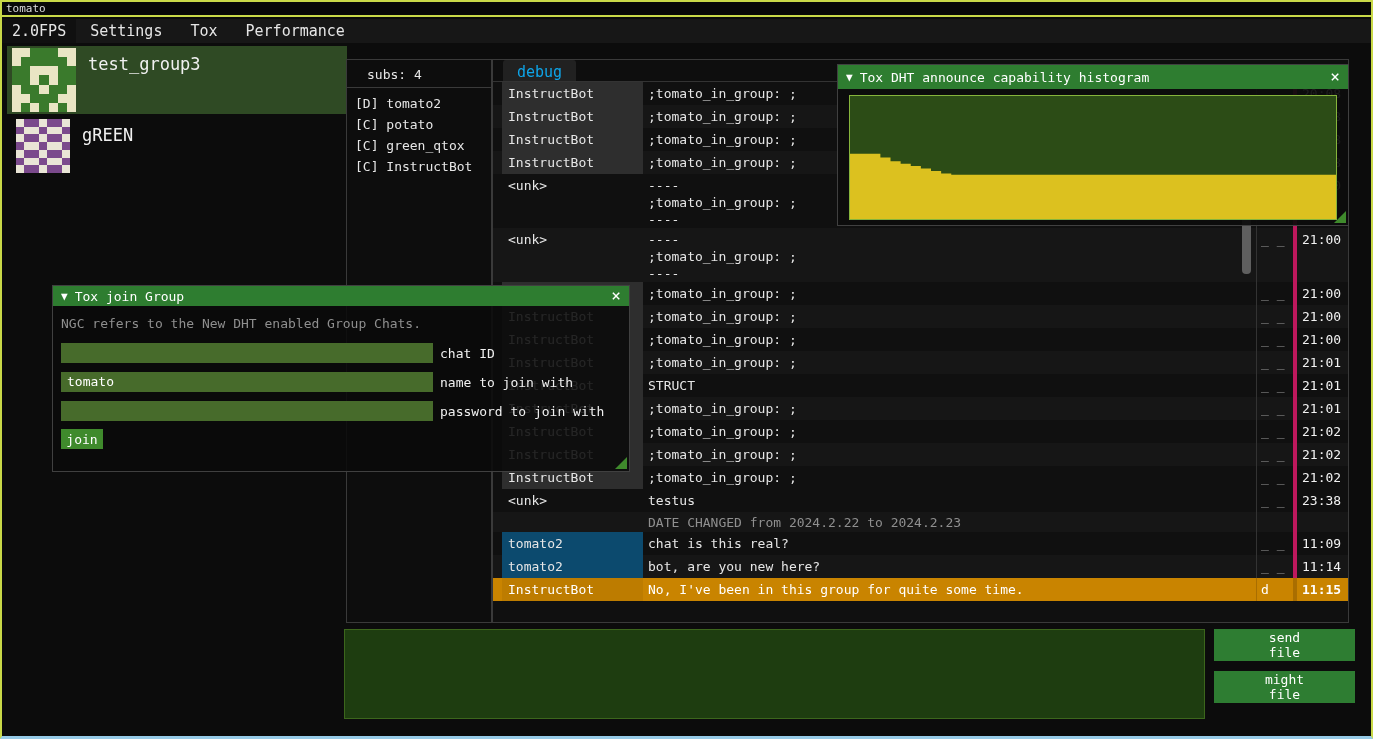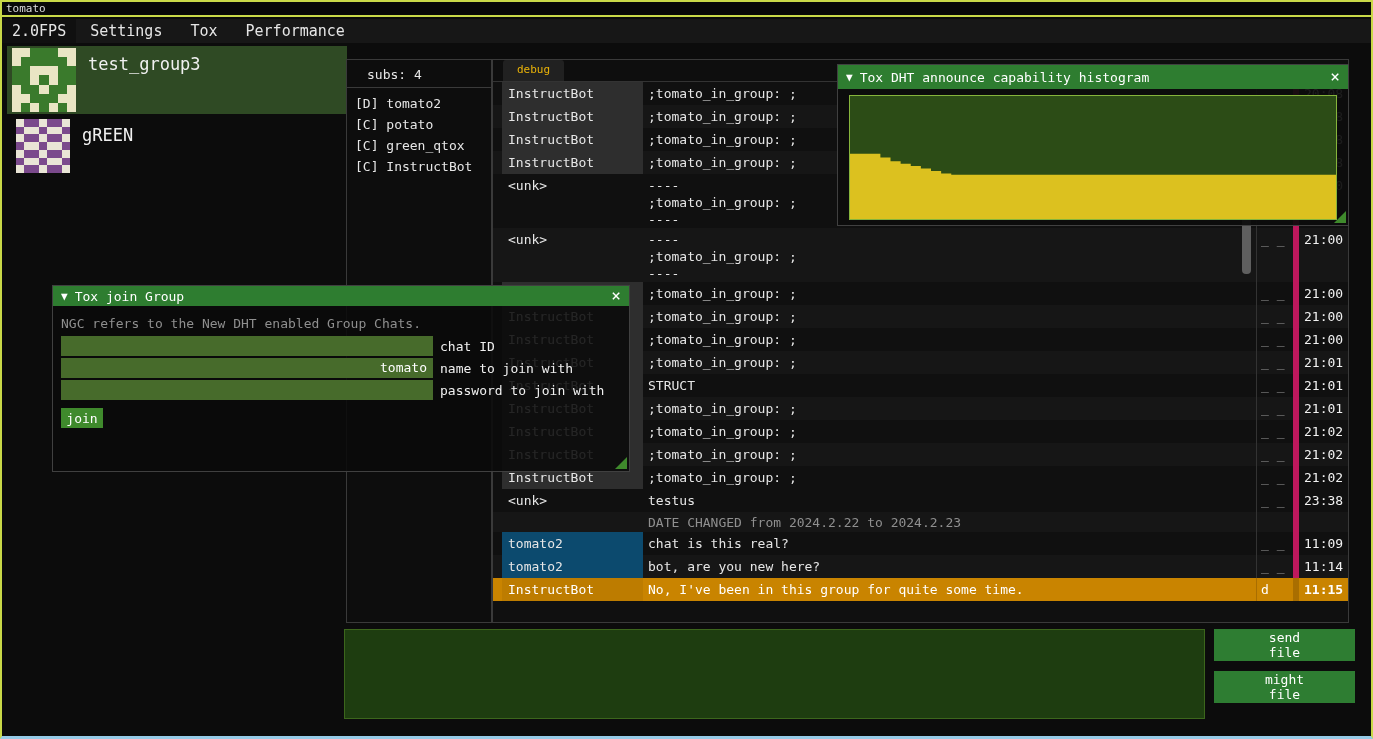--- a/index.html
+++ b/index.html
@@ -26,32 +26,32 @@
   .members-panel{position:absolute;left:344px;top:57px;width:146px;height:564px;
     background:#0d0d0d;border:1px solid #3a3a3a;}
   .members-header{padding:7px 20px 5px;font-size:13px;}
   .members-sep{height:1px;background:#3a3a3a;margin-bottom:5px;}
   .member-item{padding:1px 8px;font-size:13px;line-height:19px;white-space:pre;}
 
   
   .chat-panel{position:absolute;left:490px;top:57px;width:857px;height:564px;
     background:#101010;border:1px solid #3a3a3a;overflow:hidden;}
   .tabbar{height:22px;background:#0e0e0e;border-bottom:1px solid #333;display:flex;}
-  .tab{margin-left:10px;padding:3px 14px 0;background:#212121;font-size:11px;
-    border-radius:3px 3px 0 0;color:#eab308;}
+  .tab{margin-left:10px;padding:3px 14px 0;background:#212121;font-size:15px;
+    border-radius:3px 3px 0 0;color:#0ea5e9;}
   .chat-rows{position:absolute;left:0;top:22px;right:0;bottom:0;overflow:hidden;}
   .chat-row{display:flex;min-height:23px;font-size:13px;background:#101010;}
   .chat-row.alt{background:#161616;}
   .cell-spacer{flex:0 0 9px;}
   .cell-name{flex:0 0 141px;padding:3px 6px 0;line-height:17px;white-space:pre;overflow:hidden;}
   .st-gray{background:#2e2e2e;}
   .st-green{background:#0c4a6e;}
   .cell-msg{flex:1 1 auto;padding:3px 0 0 5px;line-height:17px;white-space:pre;overflow:hidden;}
   .cell-marker{flex:0 0 37px;border-left:1px solid #333;padding:3px 0 0 4px;color:#9a9a9a;line-height:17px;}
-  .cell-time{flex:0 0 55px;border-left:6px solid #be185d;padding:3px 0 0 5px;color:#f2f2f2;line-height:17px;}
+  .cell-time{flex:0 0 55px;border-left:4px solid #be185d;padding:3px 0 0 5px;color:#f2f2f2;line-height:17px;}
   .date-row{min-height:20px;}
   .date-row .cell-msg{padding-top:2px;color:#8f8f8f;}
   .chat-row.highlight{background:#c98400;color:#fff;}
   .chat-row.highlight .cell-name{background:#bd7c00 !important;}
   .chat-row.highlight .cell-marker{color:#fff;border-left-color:#a96e00;}
   .chat-row.highlight .cell-time{color:#fff;border-left-color:#a96e00;font-weight:bold;}
   .chat-scrollbar{position:absolute;left:749px;top:126px;width:9px;height:88px;
     background:#5f5f5f;border-radius:4px;}
 
   
@@ -65,21 +65,21 @@
 
   
   .float-win{position:absolute;border:1px solid #404040;}
   .float-title{height:20px;background:#2e7d30;display:flex;align-items:center;
     padding:0 8px;font-size:13px;color:#fff;}
   .collapse-arrow{font-size:11px;margin-right:7px;}
   .close-x{margin-left:auto;font-size:16px;line-height:16px;cursor:default;}
   .join-win{left:50px;top:283px;width:578px;height:187px;z-index:20;background:rgba(10,10,10,0.88);}
   .join-body{padding:8px;}
   .info-line{color:#8f8f8f;font-size:13px;line-height:20px;white-space:pre;}
-  .field-row{display:flex;align-items:center;margin-top:2px;text-align:right;}
+  .field-row{display:flex;align-items:center;margin-top:9px;}
   .field-input{width:372px;height:20px;background:#476b2b;padding:0 6px;font-size:13px;
     line-height:20px;color:#fff;white-space:pre;}
   .field-label{margin-left:7px;font-size:13px;color:#f0f0f0;white-space:pre;}
   .join-btn{margin-top:8px;width:42px;height:20px;background:#3f8a2c;color:#fff;font-size:13px;
     display:flex;align-items:center;justify-content:center;cursor:default;}
   .resize-grip{position:absolute;right:2px;bottom:2px;width:0;height:0;
     border-left:12px solid transparent;border-bottom:12px solid #3f8a2c;}
   .histo-win{left:835px;top:62px;width:512px;height:162px;z-index:30;background:rgba(12,12,12,0.93);}
   .histo-win .float-title{height:24px;}
   .histo-plot{position:absolute;left:11px;top:30px;width:488px;height:125px;

